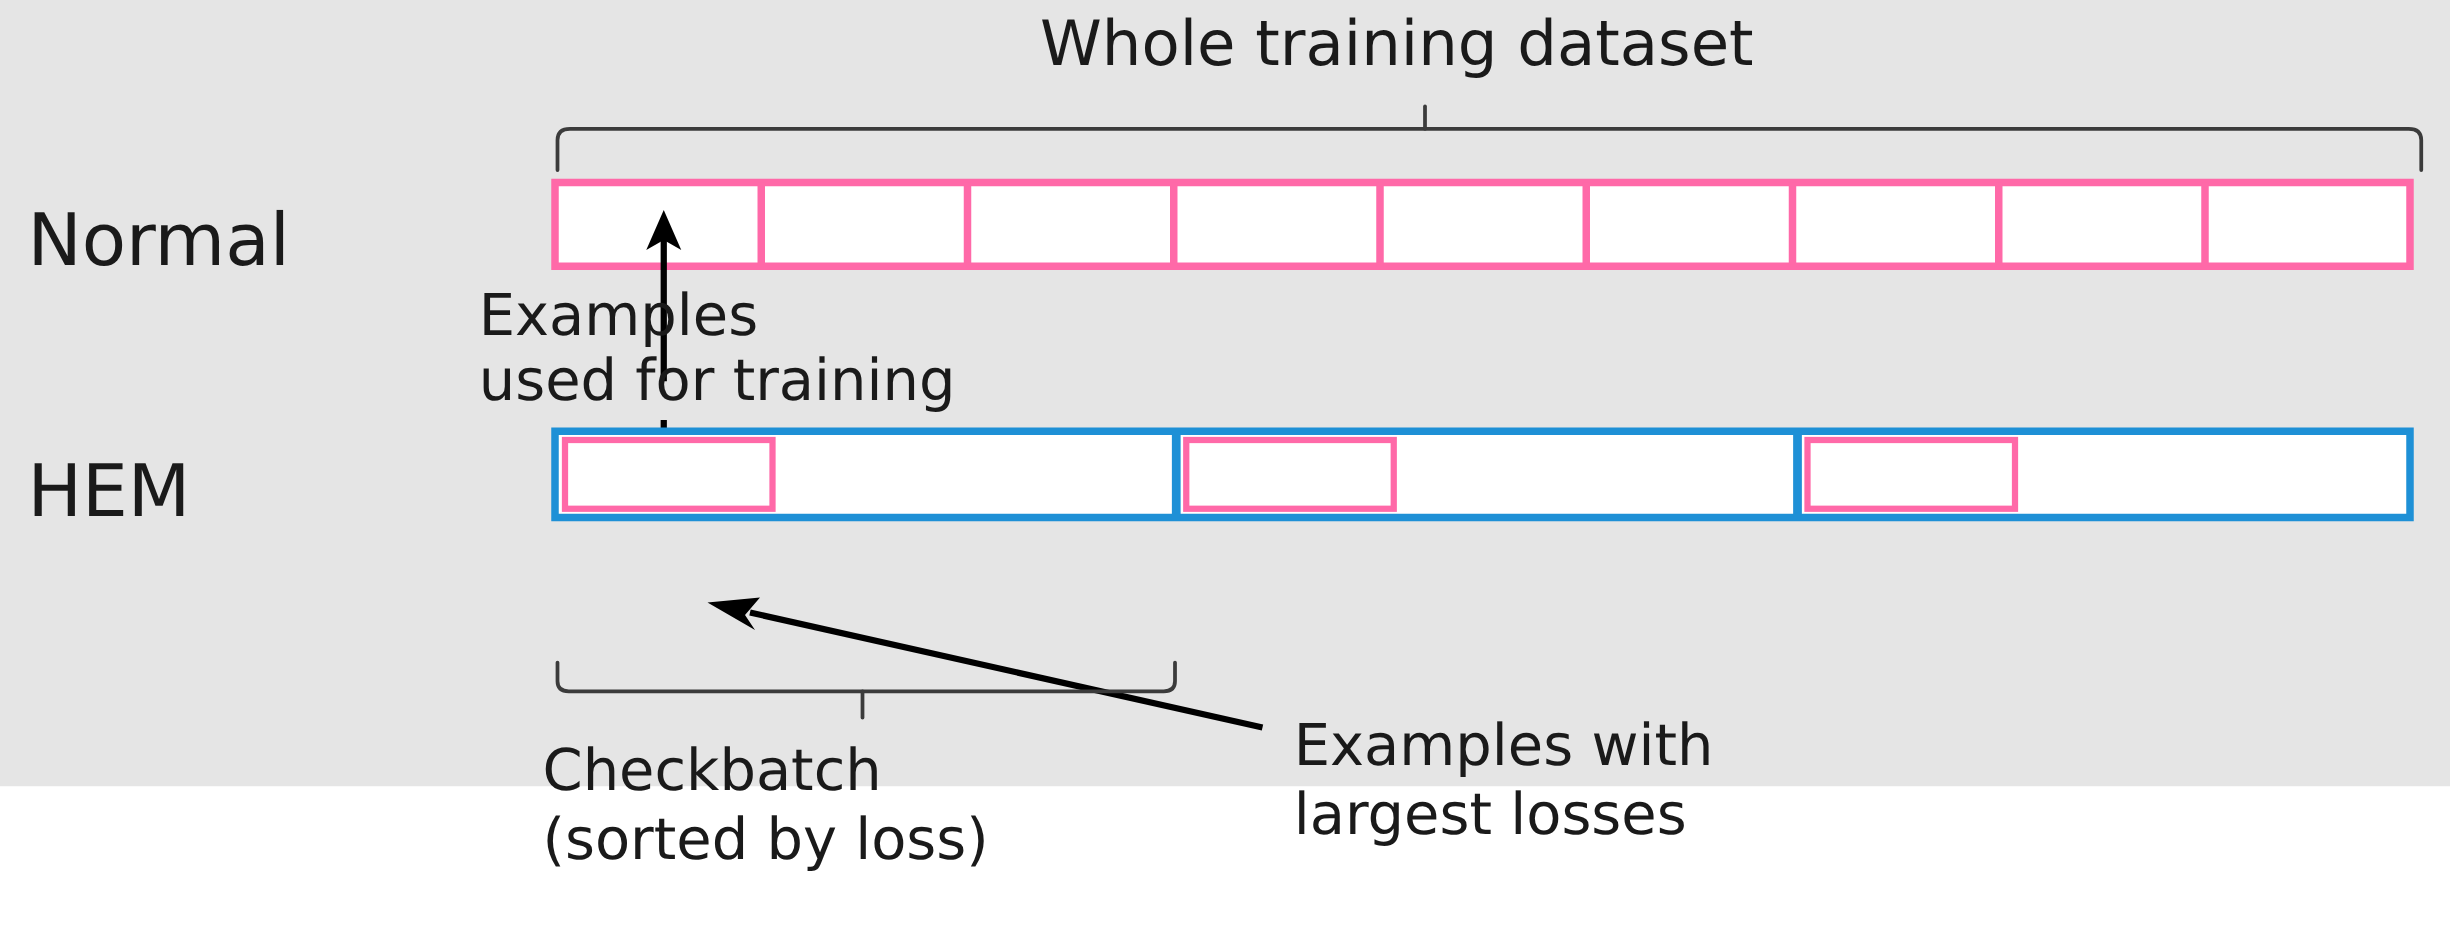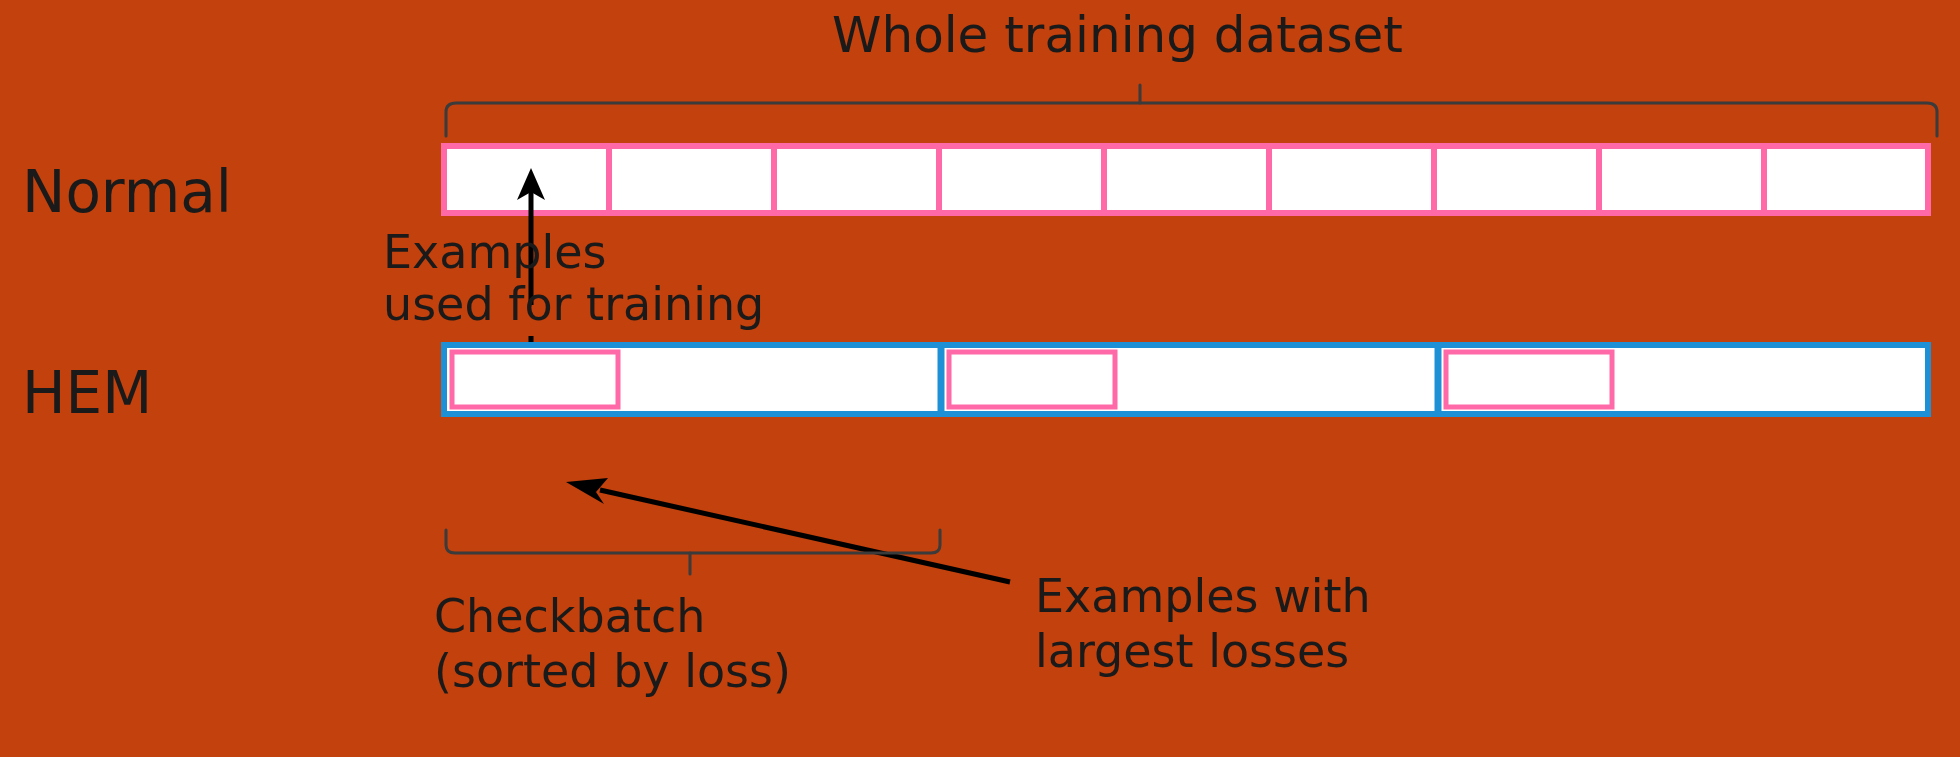--- a/index.html
+++ b/index.html
@@ -9,22 +9,22 @@
   }
   body {
     width: 1960px;
     height: 757px;
     overflow: hidden;
     font-family: "DejaVu Sans", sans-serif;
   }
   #diagram-root {
     position: relative;
     width: 1960px;
-    height: 757px;
-    background: #c2410c;
+    height: 629px;
+    background: #e5e5e5;
   }
   svg.canvas {
     position: absolute;
     left: 0;
     top: 0;
     width: 1960px;
     height: 757px;
     display: block;
   }
   .diagram-text {

